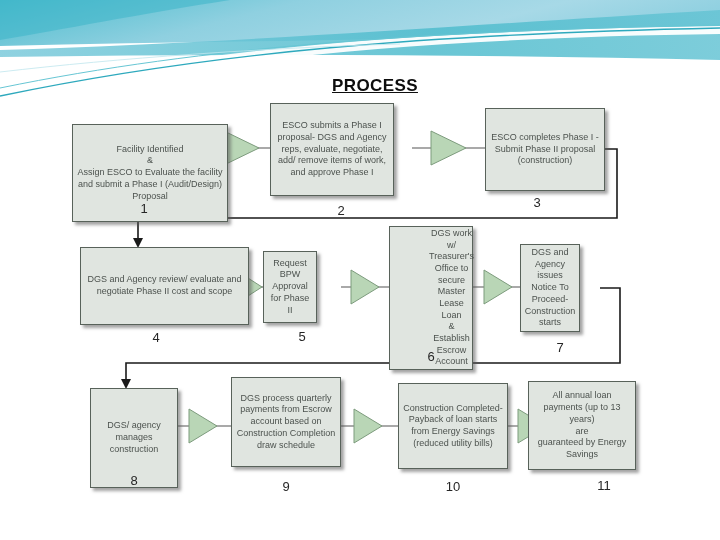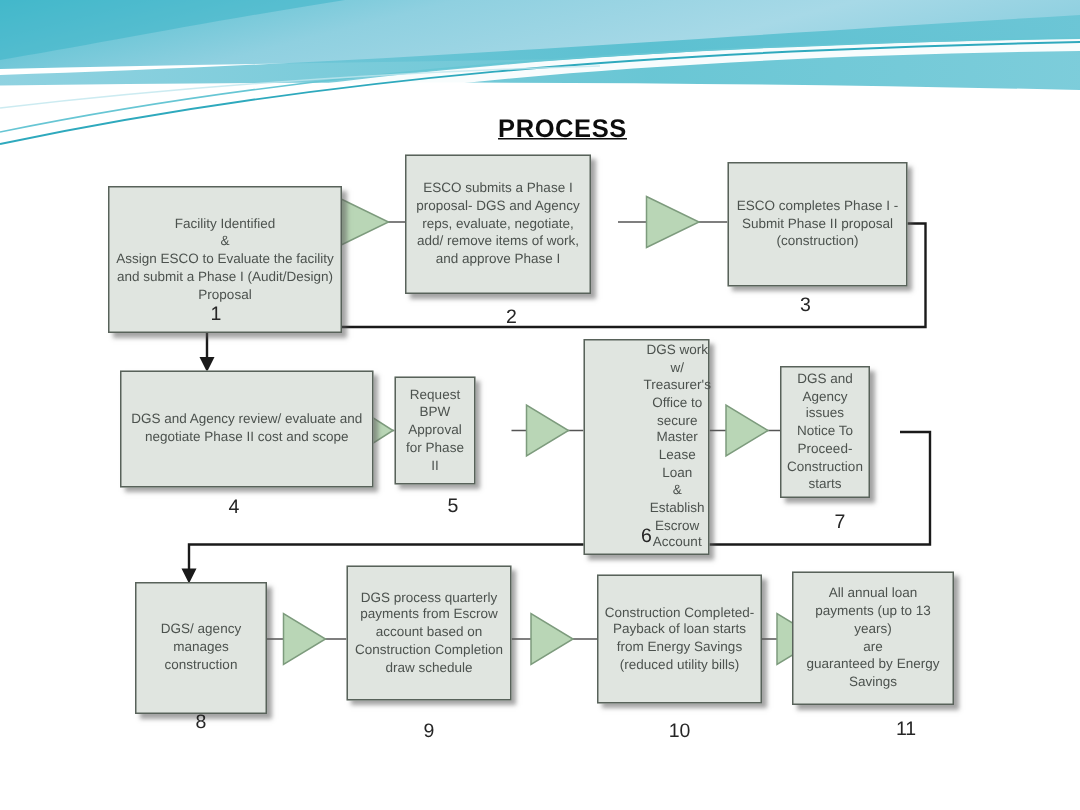--- a/index.html
+++ b/index.html
@@ -27,21 +27,21 @@
     position:absolute;text-align:center;font-size:13px;color:#262626;
   }
   
   .b1 {left:72px; top:100px;width:156px;height:98px;margin-top:24px;}
   .b2 {left:270px;top:103px;width:124px;height:93px;}
   .b3 {left:485px;top:108px;width:120px;height:83px;}
   .b4 {left:80px; top:247px;width:169px;height:78px;}
   .b5 {left:263px;top:251px;width:54px; height:72px;}
   .b6 {left:389px;top:226px;width:84px; height:144px;padding-left:44px;}
   .b7 {left:520px;top:244px;width:60px; height:88px;}
-  .b8 {left:90px; top:388px;width:88px; height:88px;}
+  .b8 {left:90px; top:388px;width:88px; height:100px;}
   .b9 {left:231px;top:377px;width:110px;height:90px;}
   .b10{left:398px;top:383px;width:110px;height:86px;}
   .b11{left:528px;top:381px;width:108px; height:89px;}
   .n1 {left:78px; top:201px;width:132px;}
   .n2 {left:270px;top:203px;width:142px;}
   .n3 {left:485px;top:195px;width:104px;}
   .n4 {left:80px; top:330px;width:152px;}
   .n5 {left:263px;top:329px;width:78px;}
   .n6 {left:389px;top:349px;width:84px;}
   .n7 {left:520px;top:340px;width:80px;}

